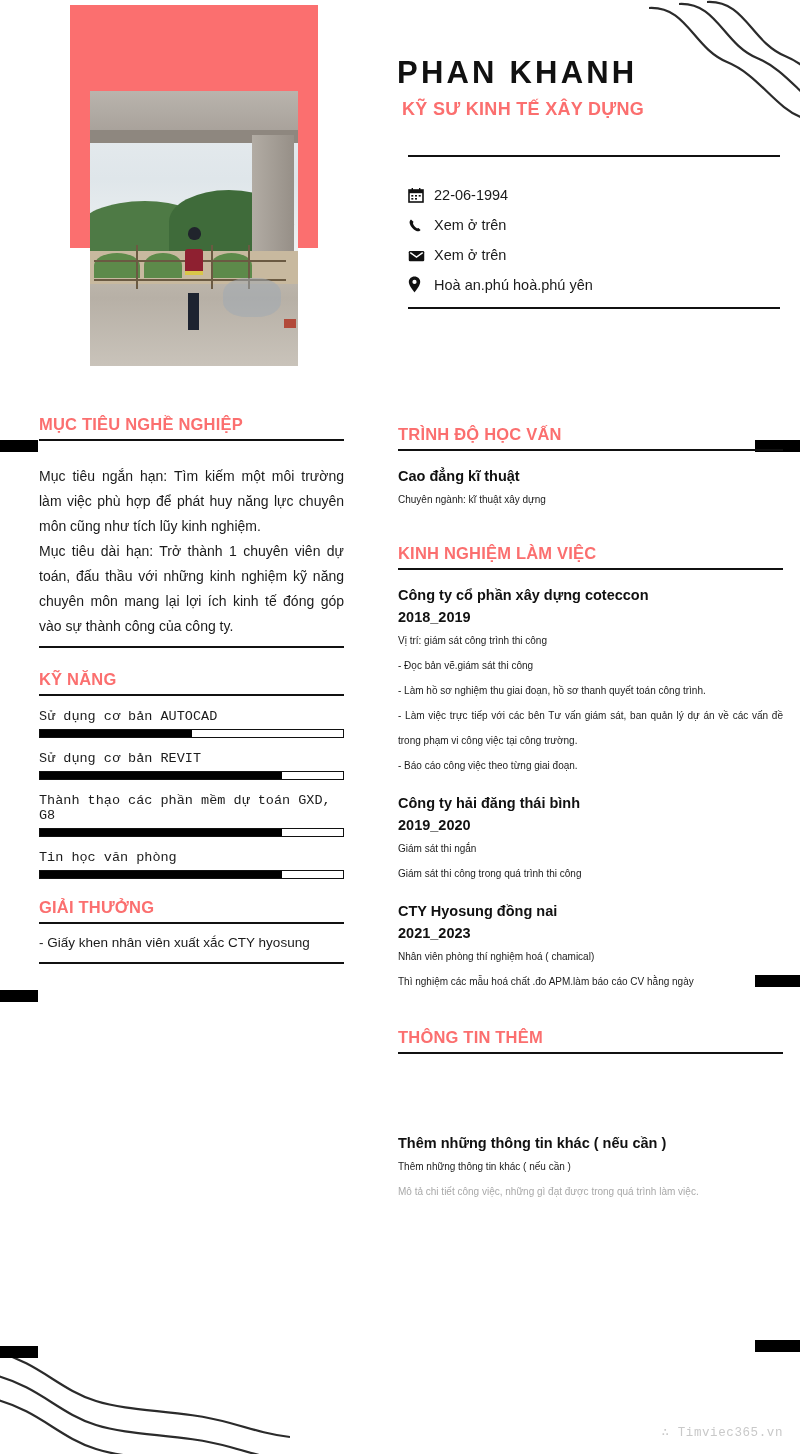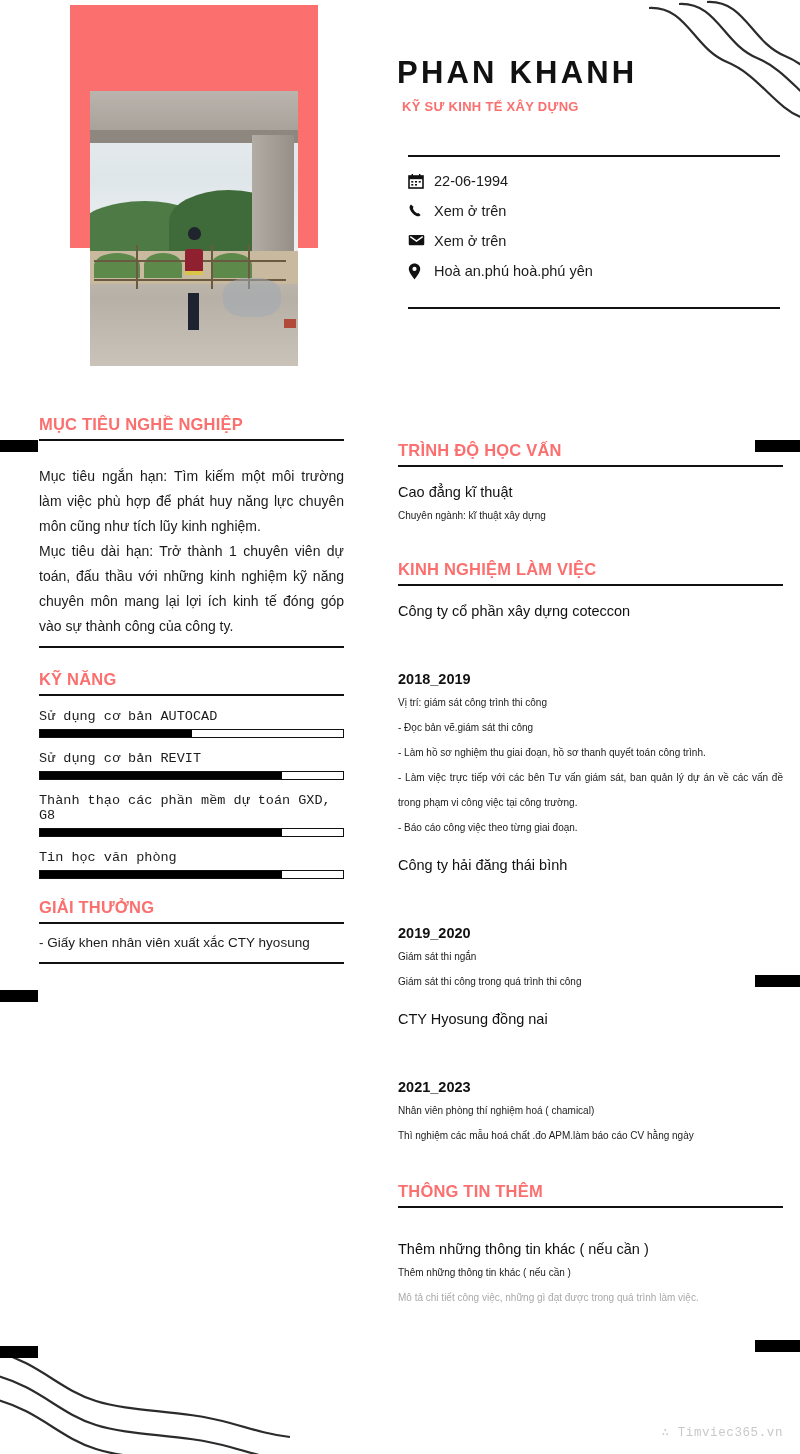--- a/index.html
+++ b/index.html
@@ -66,34 +66,34 @@
             background: rgba(160,170,178,0.55); border-radius:40%; }
   .ph-pot { position:absolute; right:2px; bottom:14%; width:12px; height:9px; background:#b24a3a; }
 
   
   .name {
     position: absolute; left: 397px; top: 55px;
     font-size: 31px; font-weight: bold; letter-spacing: 3.2px; color: #111;
   }
   .job-title {
     position: absolute; left: 402px; top: 99px;
-    font-size: 13px; font-weight: bold; color: #fb6f6f; letter-spacing: 0.3px;
+    font-size: 18px; font-weight: bold; color: #fb6f6f; letter-spacing: 0.3px;
   }
 
   
   .contact-box { position: absolute; left: 408px; top: 155px; width: 372px; }
   .contact-rule { width: 100%; height: 2px; background: #111; }
   .contact-list { padding-top: 16px; padding-bottom: 14px; }
-  .contact-row { display: flex; align-items: flex-start; height: 30px; font-size: 14.5px; color: #1b1b1b; }
+  .contact-row { display: flex; align-items: flex-end; height: 30px; font-size: 14.5px; color: #1b1b1b; }
   .contact-row .ic { width: 26px; flex: 0 0 26px; display: flex; align-items: center; justify-content: flex-start; }
   .contact-row .ic svg { display: block; }
 
   
   .col-left { position: absolute; left: 39px; top: 415px; width: 305px; }
-  .col-right { position: absolute; left: 398px; top: 441px; width: 385px; }
+  .col-right { position: absolute; left: 398px; top: 425px; width: 385px; }
 
   .sec-head {
     font-size: 16.5px; font-weight: bold; color: #fb6f6f;
     letter-spacing: 0.2px; margin-bottom: 5px;
   }
   .sec-rule { height: 2px; background: #111; width: 100%; }
 
   .body-txt {
     font-size: 14px; line-height: 25px; color: #1b1b1b;
     text-align: justify; text-justify: inter-word;
@@ -108,22 +108,22 @@
   .skill-track {
     height: 9px; border: 1px solid #111; background: #fff; width: 100%;
   }
   .skill-fill { height: 100%; background: #000; }
 
   
   .award-rule-top { height: 2px; background: #111; width: 100%; margin-top: 3px; }
   .award-body { padding: 6px 0 7px; font-size: 13.5px; line-height: 25px; color: #1b1b1b; }
   .award-rule-bot { height: 2px; background: #111; width: 100%; }
   .r-block { padding-top: 14px; }
-  .r-org { font-size: 14.5px; font-weight: normal; color: #111; line-height: 22px; }
-  .r-years { font-size: 14.5px; font-weight: bold; color: #111; line-height: 22px; margin-top: 46px; }
+  .r-org { font-size: 14.5px; font-weight: bold; color: #111; line-height: 22px; }
+  .r-years { font-size: 14.5px; font-weight: bold; color: #111; line-height: 22px; }
   .r-line { font-size: 10px; line-height: 25px; color: #1b1b1b; }
   .r-line.just { text-align: justify; }
   .muted { color: #a9a9a9; }
 
   
   .watermark {
     position: absolute; right: 17px; bottom: 14px;
     font-family: "Liberation Mono", monospace; font-size: 12.5px;
     color: #c9c9c9; letter-spacing: 0.6px;
   }
@@ -330,21 +330,21 @@
         <div class="r-org">CTY Hyosung đồng nai</div>
         <div class="r-years">2021_2023</div>
         <div class="r-line">Nhân viên phòng thí nghiệm hoá ( chamical)</div>
         <div class="r-line just">Thì nghiệm các mẫu hoá chất .đo APM.làm báo cáo CV hằng ngày</div>
       </div>
     </div>
 
     <div style="margin-top:34px;">
       <div class="sec-head">THÔNG TIN THÊM</div>
       <div class="sec-rule"></div>
-      <div style="padding-top:30px;">
+      <div style="padding-top:30px;margin-top:48px;">
         <div class="r-org">Thêm những thông tin khác ( nếu cần )</div>
         <div class="r-line">Thêm những thông tin khác ( nếu cần )</div>
         <div class="r-line just muted"> Mô tả chi tiết công việc, những gì đạt được trong quá trình làm việc.</div>
       </div>
     </div>
 
   </div>
 
   <div class="watermark">∴ Timviec365.vn</div>
 

